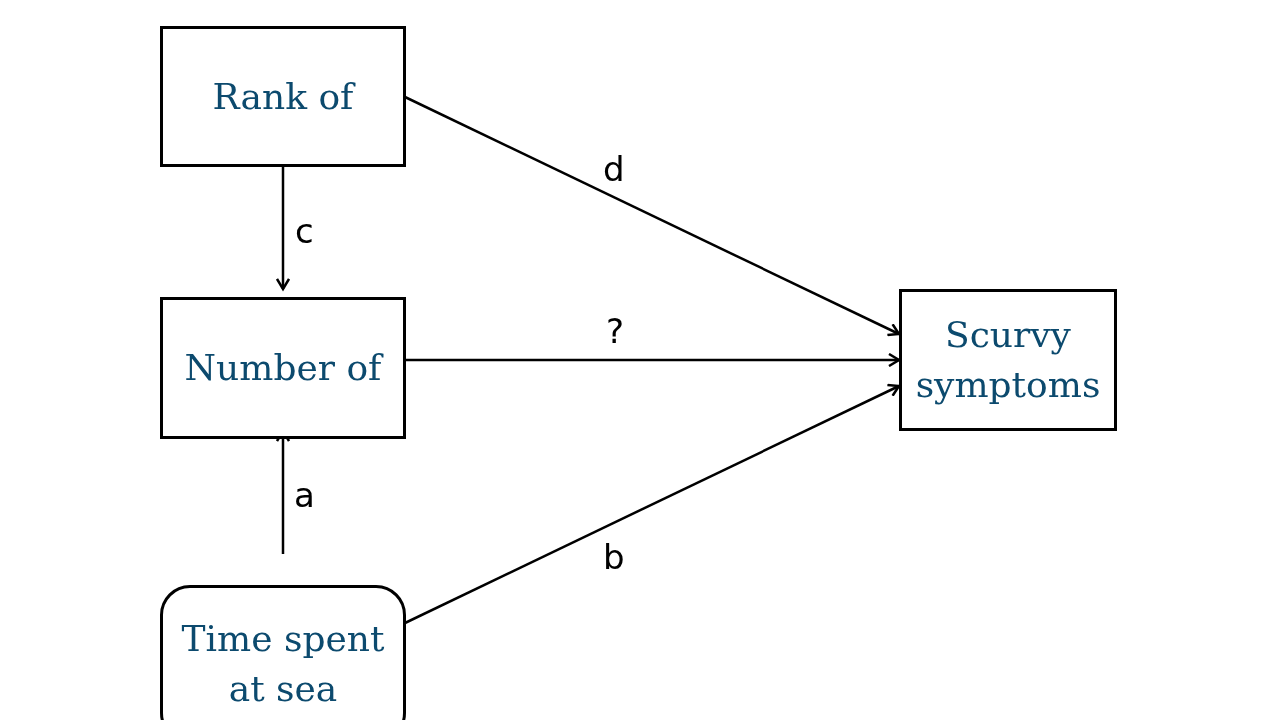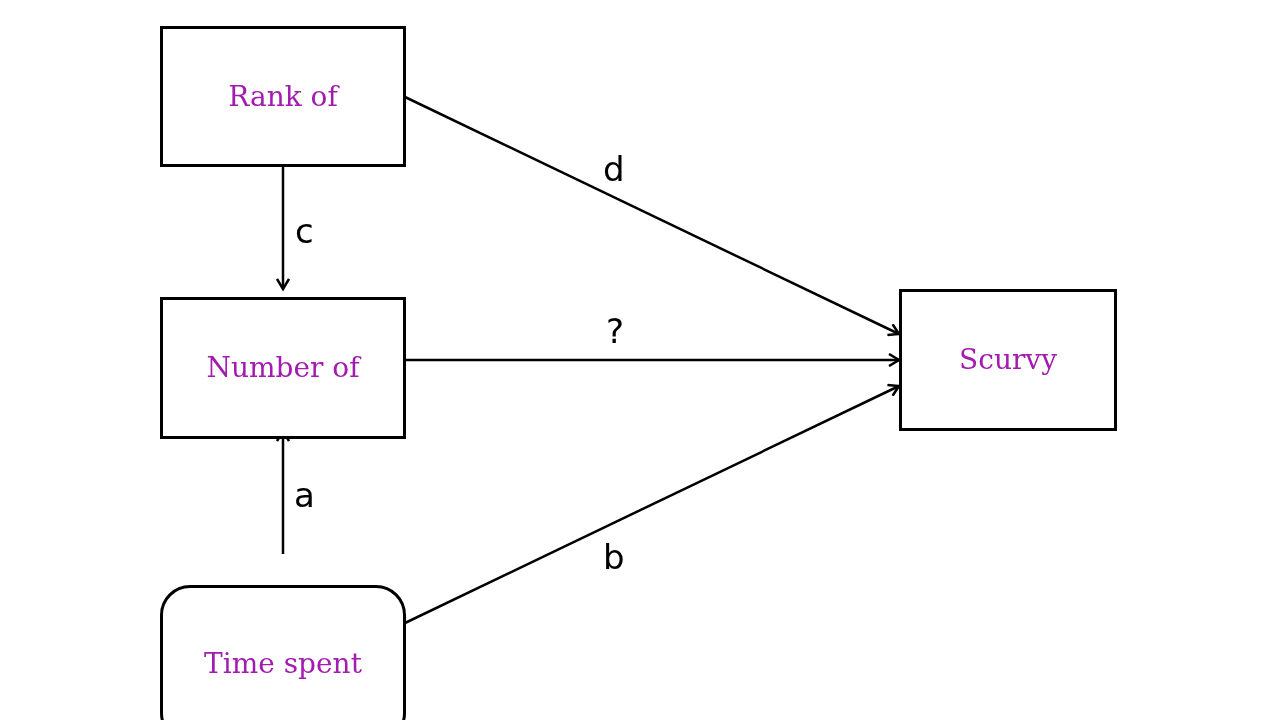--- a/index.html
+++ b/index.html
@@ -2,21 +2,21 @@
 <html><head>
 <meta charset="utf-8">
 <style>
   html, body { margin:0; padding:0; background:#ffffff; }
   body { width:1280px; height:720px; position:relative; overflow:hidden; }
   svg { position:absolute; left:0; top:0; }
   .node {
     position:absolute; box-sizing:border-box; border:3px solid #000;
     background:#fff; display:flex; align-items:center; justify-content:center;
     text-align:center; font-family:"DejaVu Serif", "Liberation Serif", serif;
-    font-size:28px; line-height:50px; color:#a21caf;
+    font-size:36px; line-height:50px; color:#0c4a6e;
   }
   .node span { display:block; }
   .lbl {
     position:absolute; font-family:"DejaVu Sans", "Liberation Sans", sans-serif;
     font-size:34px; color:#000; line-height:34px;
   }
 </style>
 </head>
 <body>
 
@@ -39,25 +39,27 @@
     </div>
 </div>
 <div class="node" style="left:160px;top:289px;width:246px;height:142px;margin-top:8px;">
   <div>
       <span>Number of</span>
     </div>
 </div>
 <div class="node" style="left:160px;top:585px;width:246px;height:158px;border-radius:30px;">
   <div>
       <span>Time spent</span>
+      <span>at sea</span>
     </div>
 </div>
 <div class="node" style="left:899px;top:289px;width:218px;height:142px;">
   <div>
       <span>Scurvy</span>
+      <span>symptoms</span>
     </div>
 </div>
 
 <div class="lbl" style="left:603px;top:152px;">d</div>
 <div class="lbl" style="left:295px;top:214px;">c</div>
 <div class="lbl" style="left:606px;top:314px;">?</div>
 <div class="lbl" style="left:294px;top:478px;">a</div>
 <div class="lbl" style="left:603px;top:540px;">b</div>
 
 </body></html>

